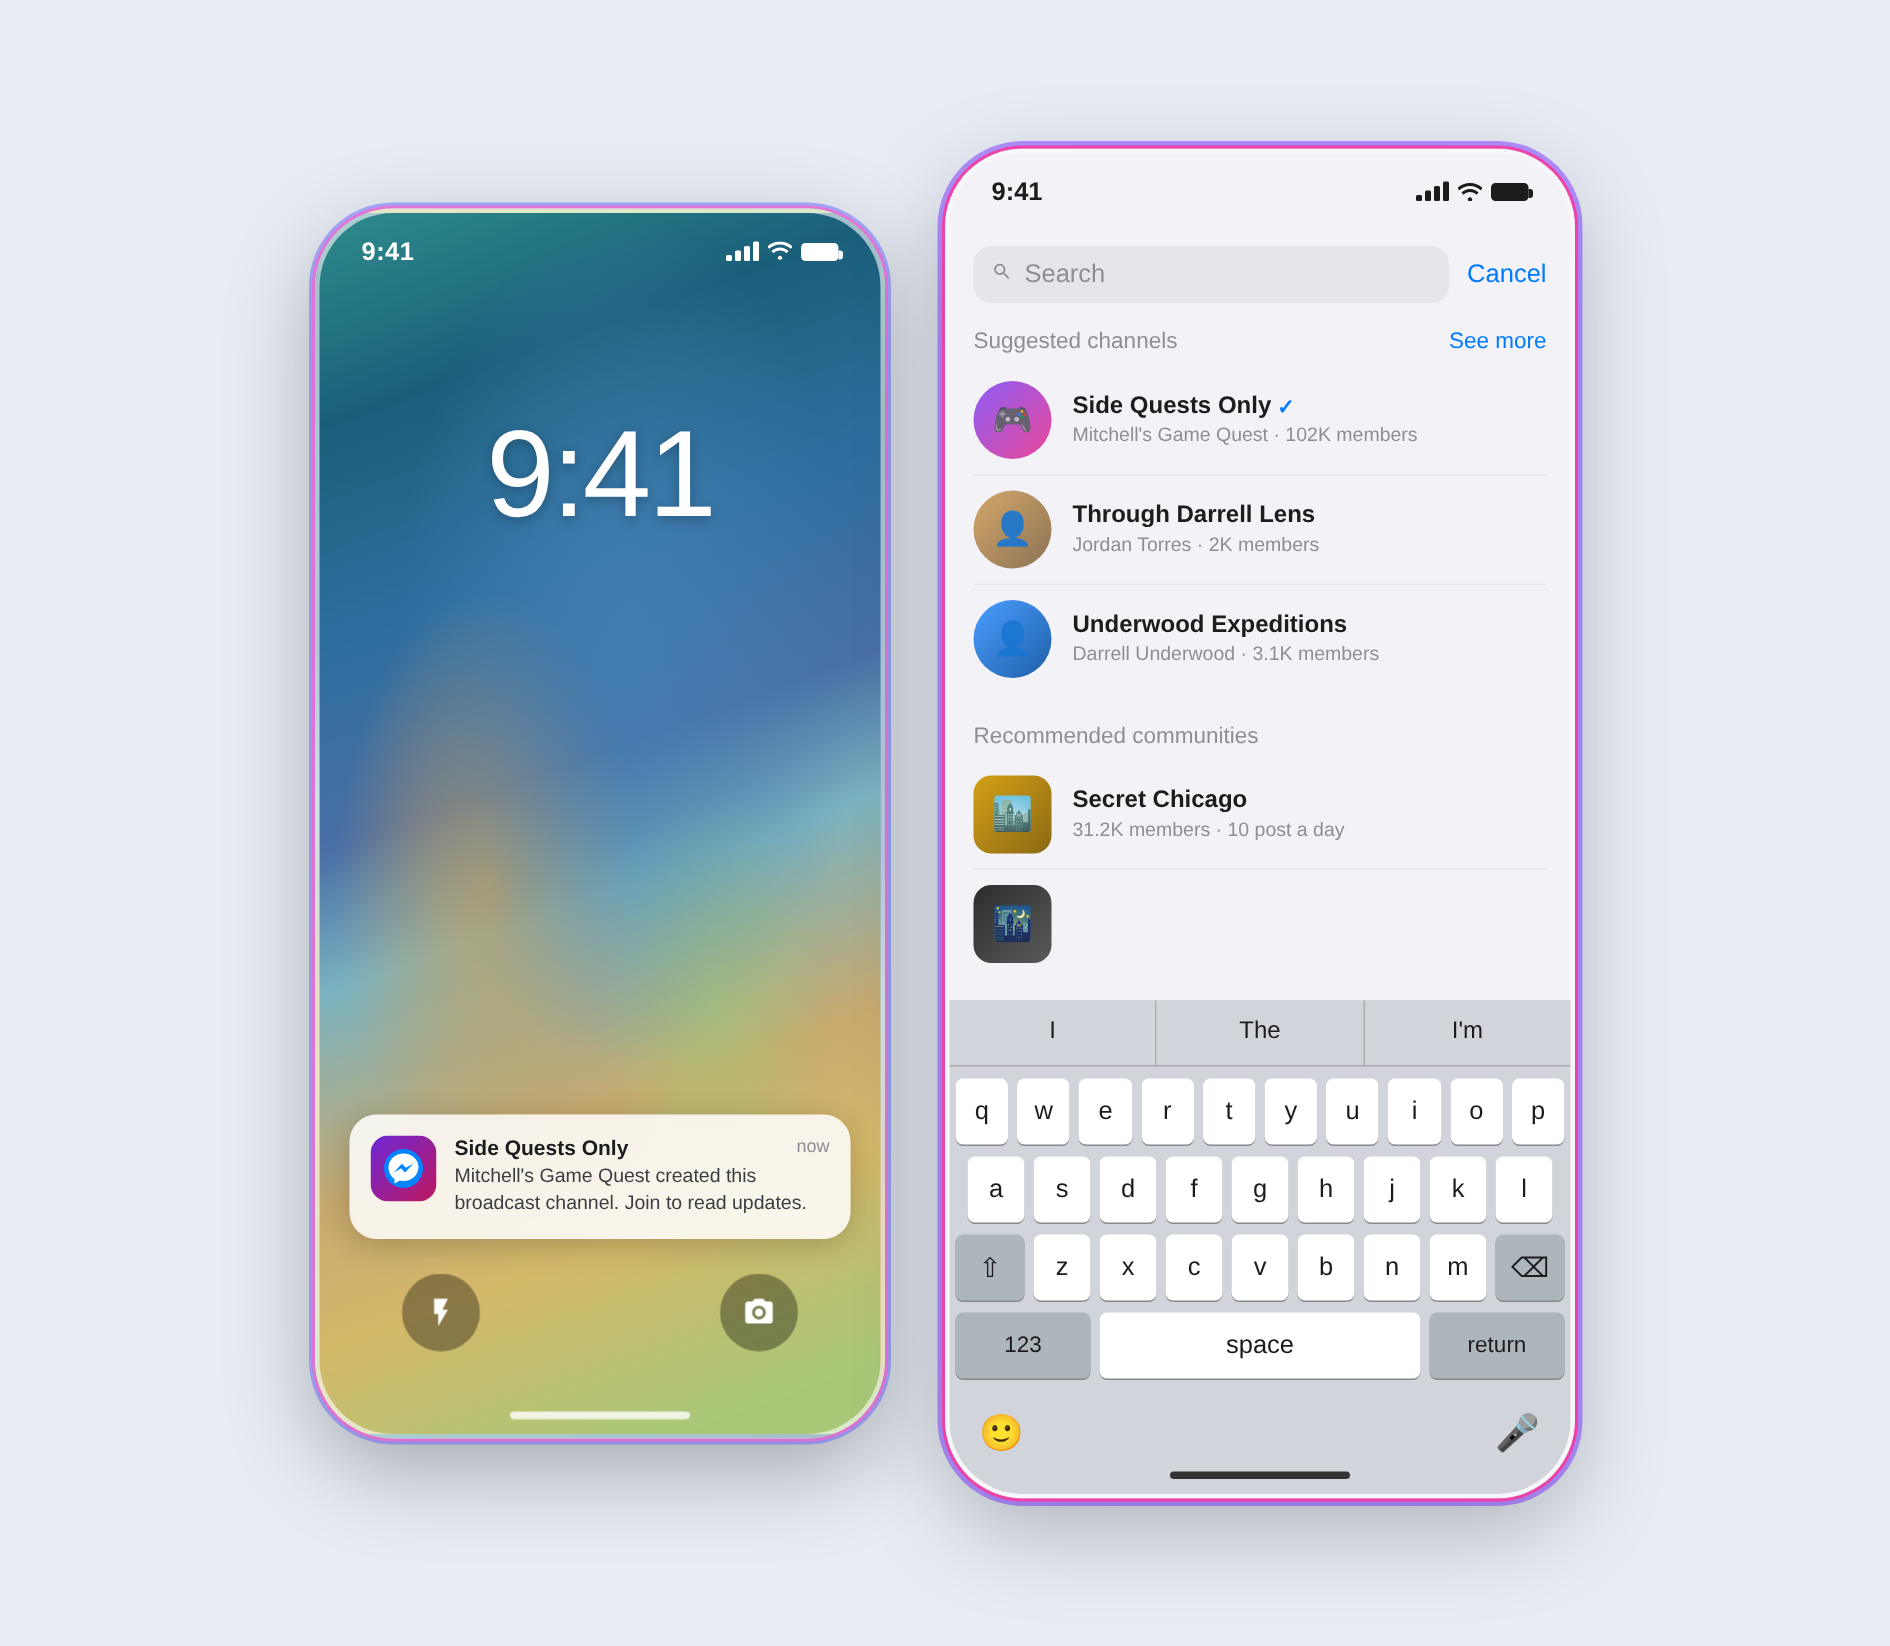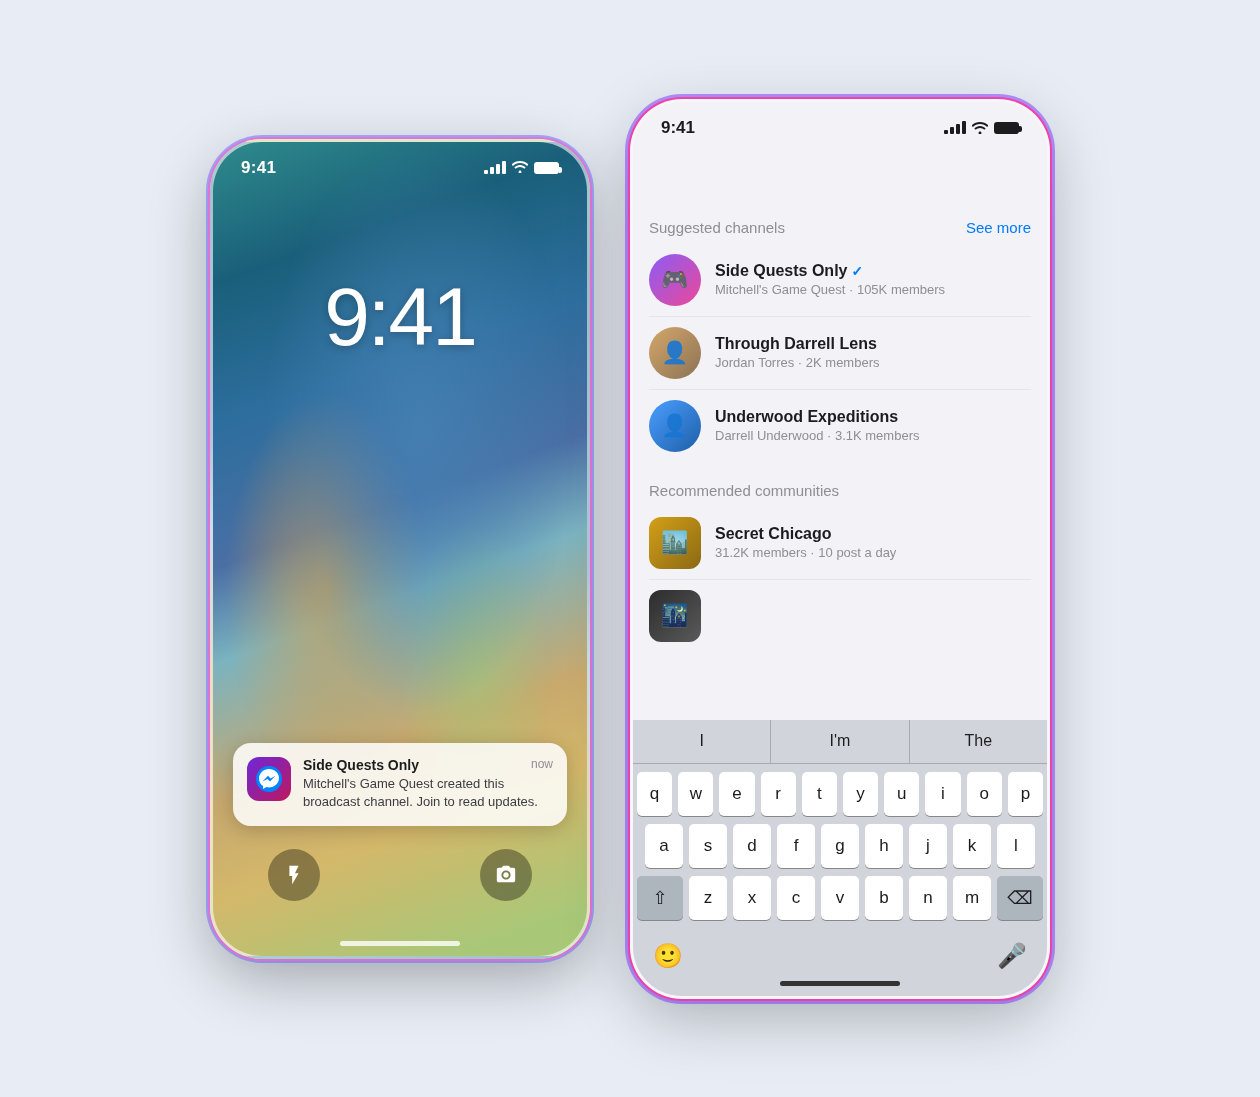--- a/index.html
+++ b/index.html
@@ -483,40 +483,51 @@
       </div>
       <svg width="16" height="12" viewBox="0 0 16 12">
         <path d="M8 9.5c.8 0 1.5.7 1.5 1.5S8.8 12.5 8 12.5s-1.5-.7-1.5-1.5S7.2 9.5 8 9.5zm0-3.5c1.7 0 3.2.7 4.3 1.8l1.4-1.4C12.1 4.9 10.1 4 8 4S3.9 4.9 2.3 6.4l1.4 1.4C4.8 6.7 6.3 6 8 6zm0-4C10.8 2 13.3 3.1 15.1 4.9L16.5 3.5C14.3 1.3 11.3 0 8 0S1.7 1.3-.5 3.5l1.4 1.4C2.7 3.1 5.2 2 8 2z" fill="#1c1c1e"></path>
       </svg>
       <div style="width:25px;height:12px;border:2px solid #1c1c1e;border-radius:3px;background:#1c1c1e;position:relative">
         <div style="position:absolute;right:-5px;top:2px;width:3px;height:6px;background:#1c1c1e;border-radius:0 2px 2px 0"></div>
       </div>
     </div>
   </div>
 
+  <div class="search-area">
+    <div class="search-box">
+      <span class="search-icon-wrap">
+        <svg width="14" height="14" viewBox="0 0 24 24" fill="#8e8e93">
+          <path d="M15.5 14h-.79l-.28-.27C15.41 12.59 16 11.11 16 9.5 16 5.91 13.09 3 9.5 3S3 5.91 3 9.5 5.91 16 9.5 16c1.61 0 3.09-.59 4.23-1.57l.27.28v.79l5 4.99L20.49 19l-4.99-5zm-6 0C7.01 14 5 11.99 5 9.5S7.01 5 9.5 5 14 7.01 14 9.5 11.99 14 9.5 14z"></path>
+        </svg>
+      </span>
+      <span class="search-input-text">Search</span>
+    </div>
+    <span class="search-cancel">Cancel</span>
+  </div>
 
   <div class="content-area">
 
     <div class="section-header">
       <span class="section-title">Suggested channels</span>
       <span class="section-see-more">See more</span>
     </div>
 
     <div class="channel-list">
 
       <div class="channel-item">
         <div class="channel-avatar av-side-quests">
           <div class="av-face">🎮</div>
         </div>
         <div class="channel-info">
           <div class="channel-name">
             <span>Side Quests Only</span>
             <span class="verified-badge">✓</span>
           </div>
-          <div class="channel-meta">Mitchell's Game Quest · 105K members</div>
+          <div class="channel-meta">Mitchell's Game Quest · 102K members</div>
         </div>
       </div>
 
       <div class="channel-item">
         <div class="channel-avatar av-torres">
           <div class="av-face">👤</div>
         </div>
         <div class="channel-info">
           <div class="channel-name">
             <span>Through Darrell Lens</span>
@@ -562,22 +573,22 @@
         </div>
       </div>
 
     </div>
   </div>
 
   <div class="keyboard">
 
     <div class="keyboard-suggestions">
       <div class="suggestion-item">I</div>
+      <div class="suggestion-item">The</div>
       <div class="suggestion-item">I'm</div>
-      <div class="suggestion-item">The</div>
     </div>
 
     <div class="keyboard-rows">
 
       <div class="key-row">
         <div class="key">q</div>
         <div class="key">w</div>
         <div class="key">e</div>
         <div class="key">r</div>
         <div class="key">t</div>
@@ -605,20 +616,25 @@
         <div class="key">z</div>
         <div class="key">x</div>
         <div class="key">c</div>
         <div class="key">v</div>
         <div class="key">b</div>
         <div class="key">n</div>
         <div class="key">m</div>
         <div class="key key-special" style="font-size:18px">⌫</div>
       </div>
 
+      <div class="key-row">
+        <div class="key key-special key-wide">123</div>
+        <div class="key key-space">space</div>
+        <div class="key key-special key-wide">return</div>
+      </div>
     </div>
 
     <div class="keyboard-bottom-bar">
       <span class="kb-icon">🙂</span>
       <span class="kb-icon">🎤</span>
     </div>
 
     <div class="home-indicator-right"></div>
   </div>
 

